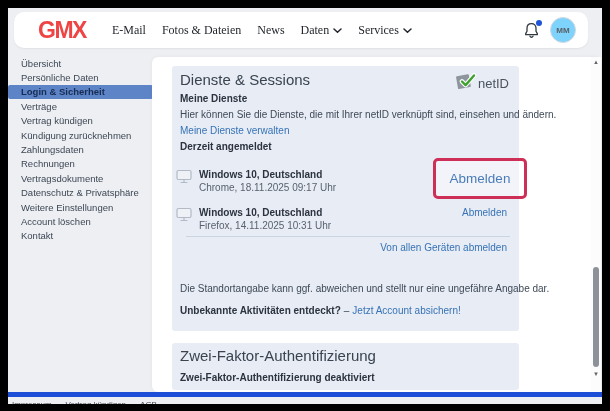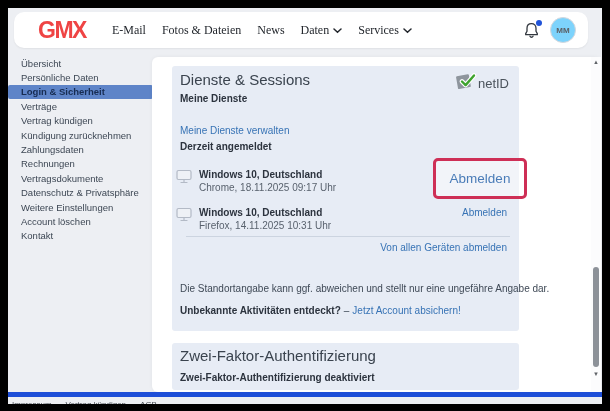--- a/index.html
+++ b/index.html
@@ -174,20 +174,21 @@
                   <rect x="4" y="5" width="13" height="13" rx="1" fill="#8e959d"></rect>
                 </g>
               <path d="M9 11.5l3.6 3.6L21 5.5" fill="none" stroke="#fff" stroke-width="4.6" stroke-linecap="round" stroke-linejoin="round"></path>
               <path d="M9 11.5l3.6 3.6L21 5.5" fill="none" stroke="#3ea32e" stroke-width="2.4" stroke-linecap="round" stroke-linejoin="round"></path>
             </svg>
           </span>
           <span class="netid-label">netID</span>
         </div>
 
         <div class="bold-label pos-meine">Meine Dienste</div>
+        <div class="body-text pos-desc">Hier können Sie die Dienste, die mit Ihrer netID verknüpft sind, einsehen und ändern.</div>
         <a class="link pos-manage">Meine Dienste verwalten</a>
         <div class="bold-label pos-derzeit">Derzeit angemeldet</div>
 
         <div class="session-row row-1">
           <span>
             <svg width="16" height="15" viewBox="0 0 16 15">
               <rect x="1" y="1.5" width="14" height="9" rx="1.5" fill="#eef1f6" stroke="#b3bac6" stroke-width="1.2"></rect>
               <path d="M8 10.5v2.2M5 13.5h6" fill="none" stroke="#b3bac6" stroke-width="1.2" stroke-linecap="round"></path>
             </svg>
           </span>

